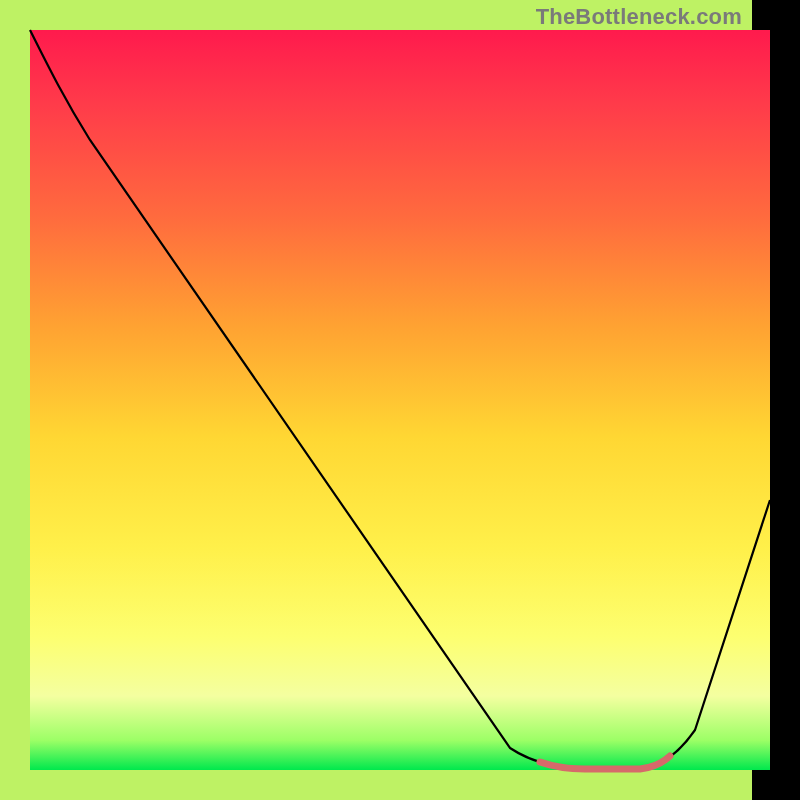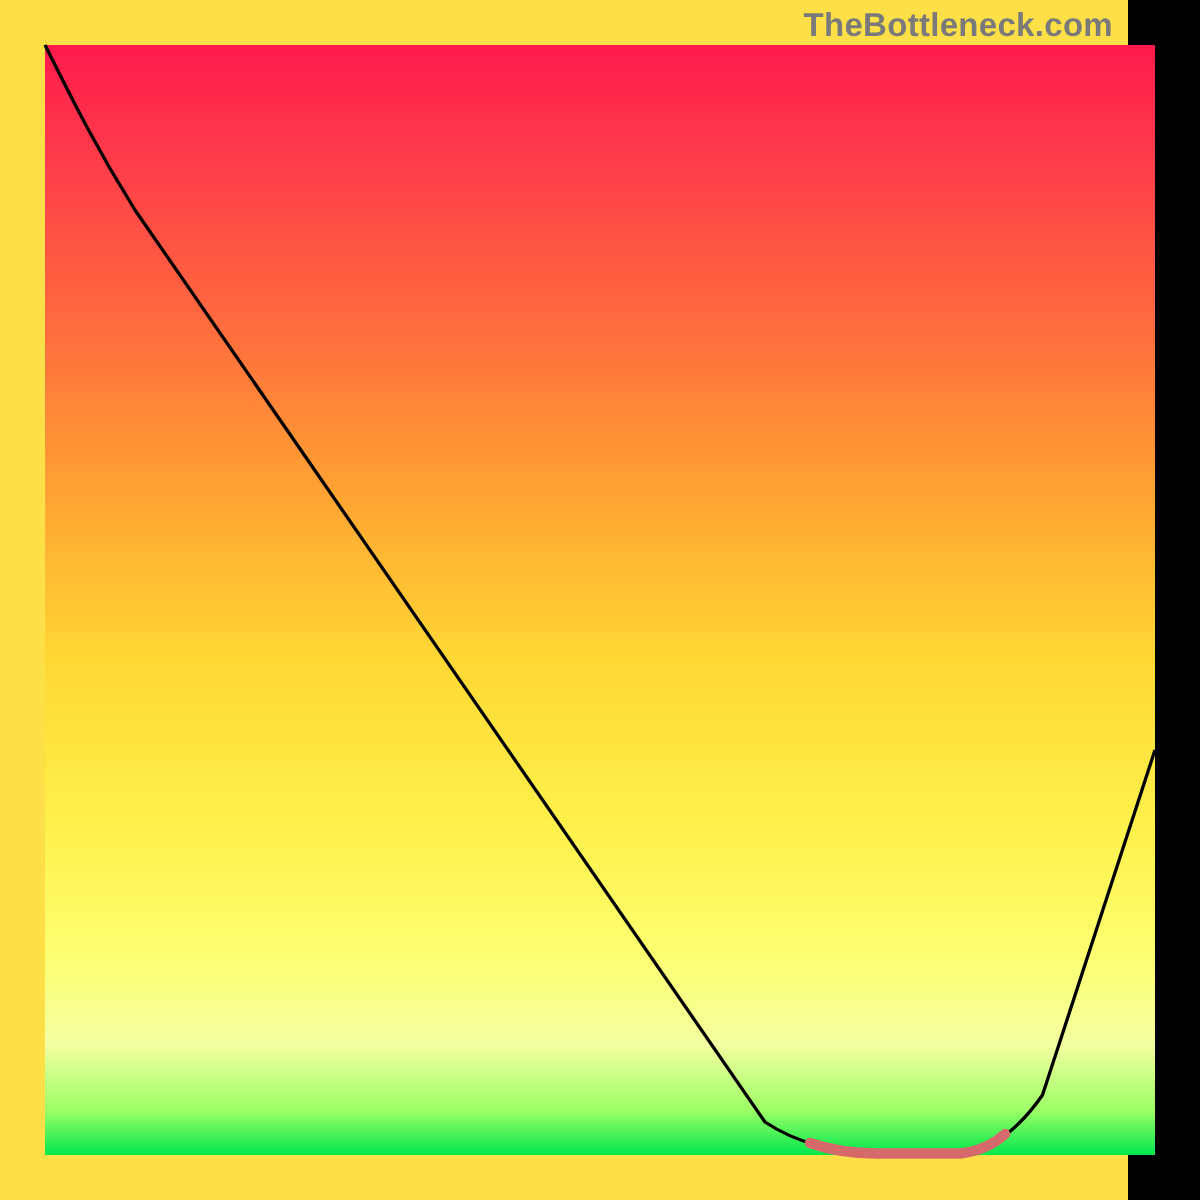--- a/index.html
+++ b/index.html
@@ -1,21 +1,21 @@
 <!DOCTYPE html>
 <html><head>
 <meta charset="utf-8">
 <style>
   * { margin: 0; padding: 0; box-sizing: border-box; }
   html, body { width: 800px; height: 800px; overflow: hidden; background: #000; }
   .frame {
     position: relative;
     width: 752px;
     height: 800px;
-    background: #fde047;
+    background: #bef264;
   }
   .watermark {
     position: absolute;
     top: 4px;
     right: 10px;
     font-family: Arial, Helvetica, sans-serif;
     font-size: 22px;
     font-weight: 600;
     color: #7a7a7a;
     letter-spacing: 0.2px;

